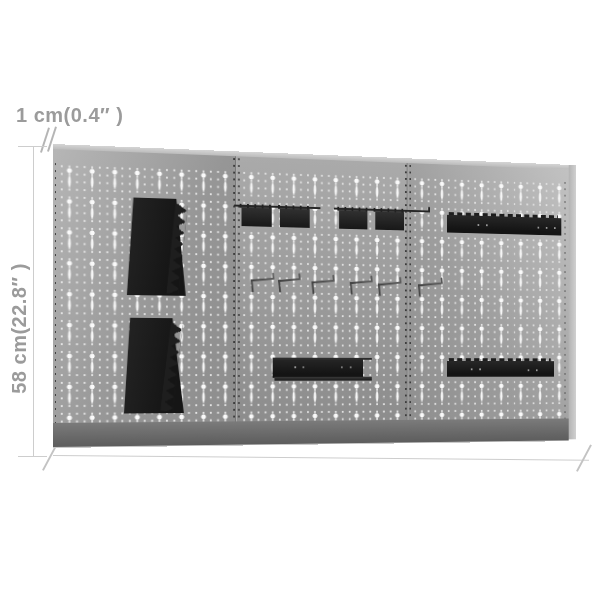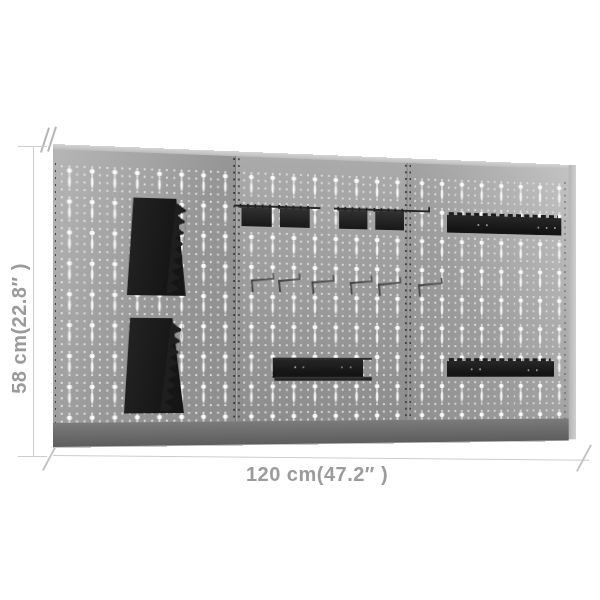--- a/index.html
+++ b/index.html
@@ -102,22 +102,22 @@
   .rivets{position:absolute;width:2px;height:2px;border-radius:50%;background:#c4c4c4;}
   .riv-rt{left:36px;top:9px;box-shadow:10px 0 #c4c4c4,72px 1px #c4c4c4,82px 1px #c4c4c4,92px 1px #c4c4c4;}
   .riv-cb{left:24px;top:9px;box-shadow:9px 0 #9a9a9a,52px 0 #9a9a9a,62px 0 #9a9a9a;}
   .riv-rb{left:28px;top:8px;box-shadow:10px 0 #c4c4c4,68px 1px #c4c4c4,78px 1px #c4c4c4;}
 </style>
 </head>
 <body>
 
 <div class="scene">
 
+  <div class="dim-label lbl-thickness">1 cm(0.4″ )</div>
   <div class="dim-label lbl-height">58 cm(22.8″ )</div>
-  <div class="dim-label lbl-width">120 cm(47.2″ )</div>
 
   <div class="tick-th tick-th1"></div>
   <div class="tick-th tick-th2"></div>
   <div class="dim-line vline"></div>
   <div class="dim-line vcap-top"></div>
   <div class="dim-line vcap-bot"></div>
   <div class="dim-line hline"></div>
   <div class="slash slash-bl"></div>
   <div class="slash slash-br"></div>
 

